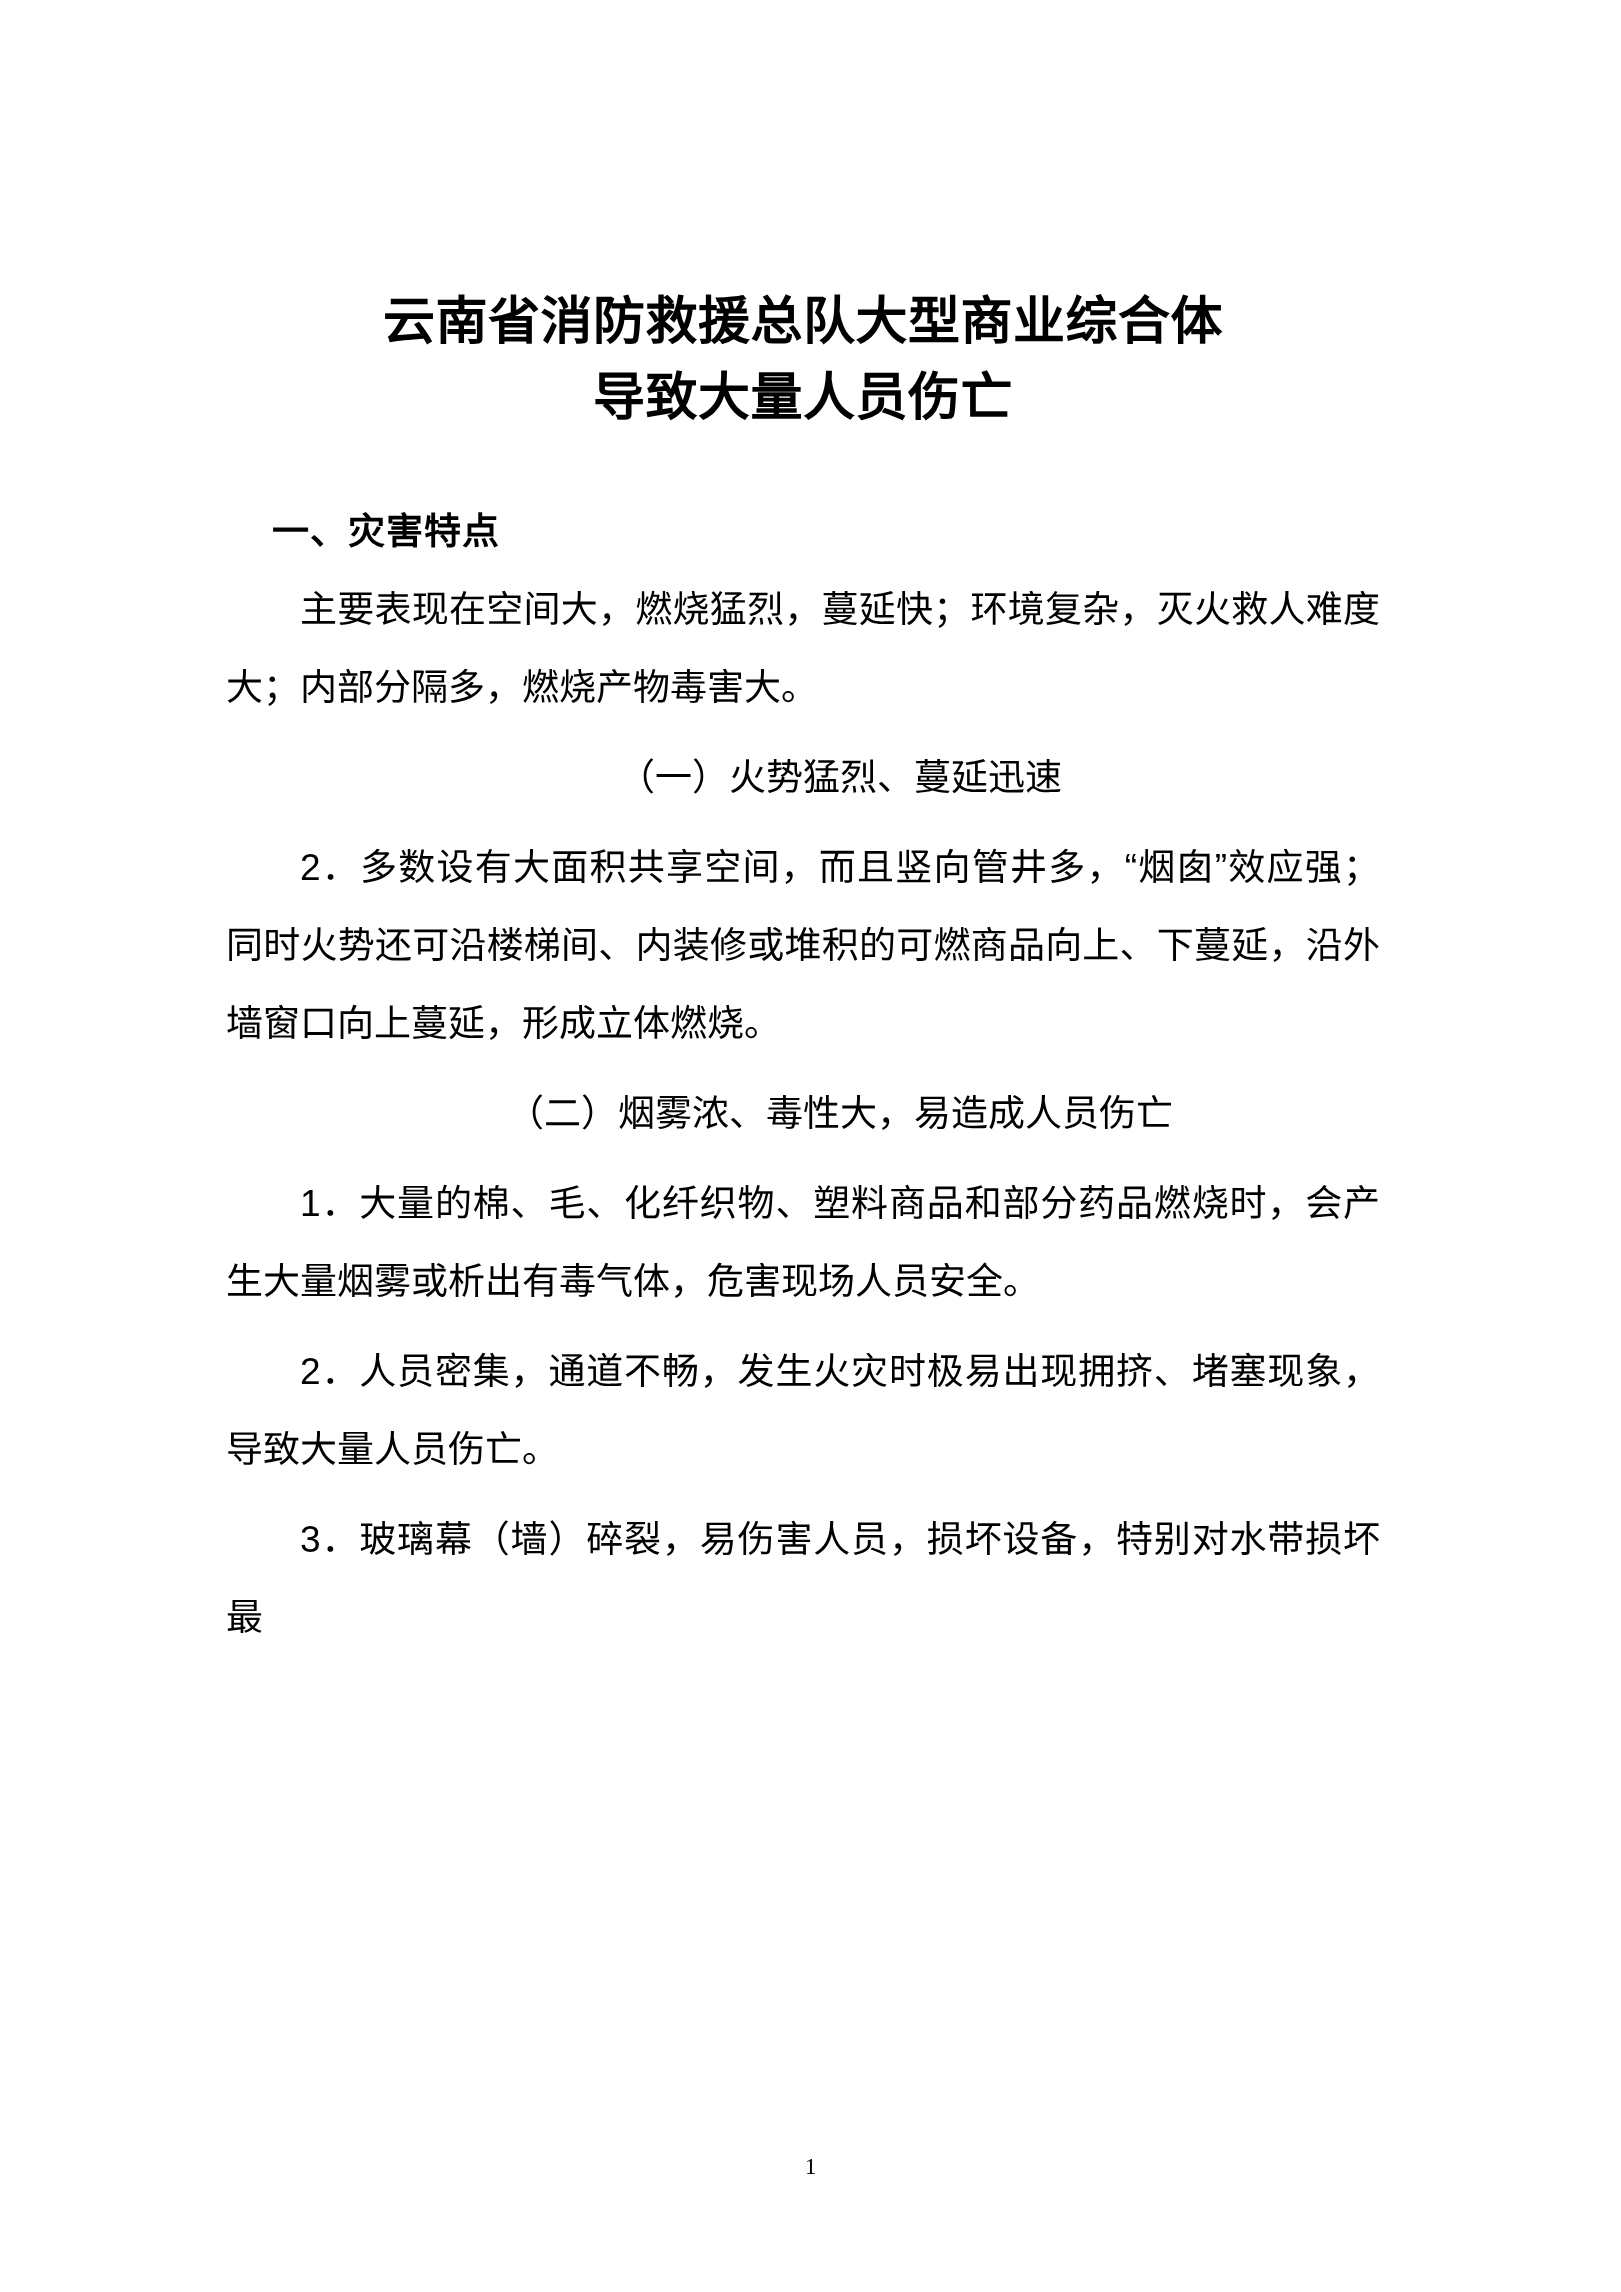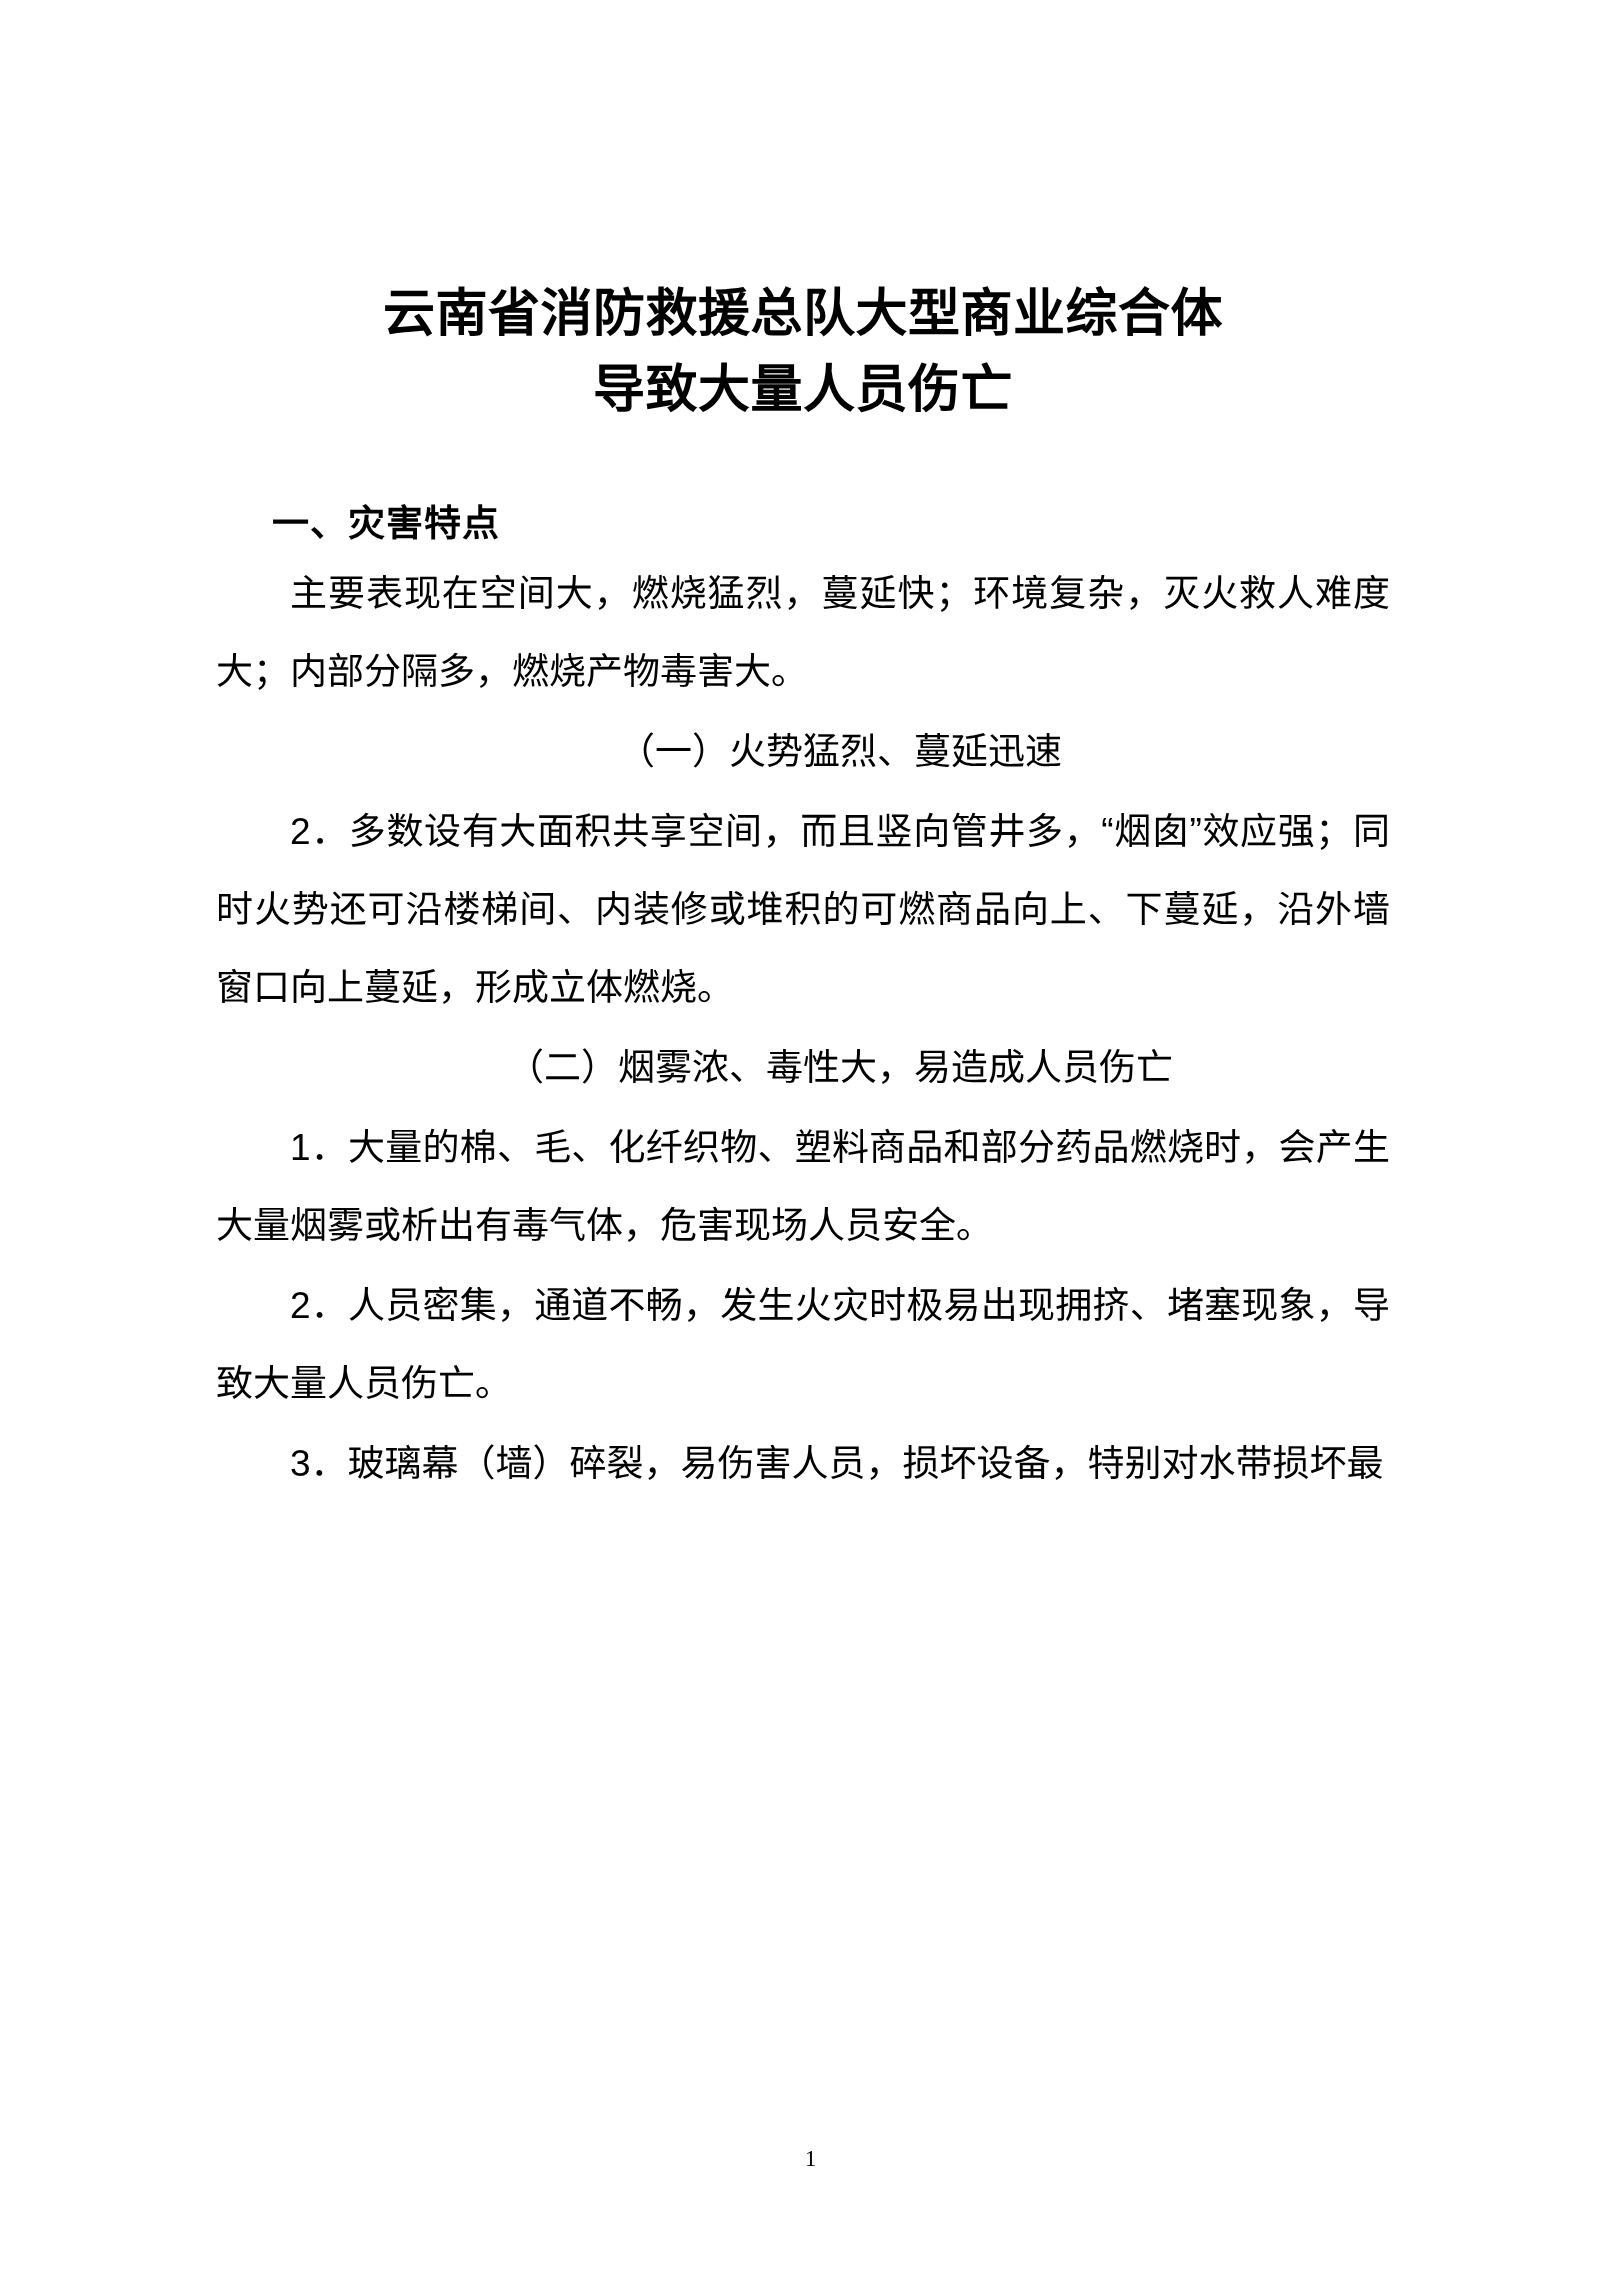--- a/index.html
+++ b/index.html
@@ -12,21 +12,21 @@
     width: 1621px;
     height: 2293px;
     position: relative;
     font-family: "Liberation Sans", "DejaVu Sans", sans-serif;
     color: #000000;
     overflow: hidden;
   }
 
   .page {
     position: absolute;
-    top: 8px;
+    top: 16px;
     left: 0;
     width: 1621px;
     height: 1646px;
     background: #ffffff;
     box-sizing: border-box;
   }
 
   
   .content {
     position: absolute;
@@ -56,21 +56,21 @@
     padding-top: 65px;
     text-indent: 54px;
     font-family: "Liberation Serif", "DejaVu Serif", serif;
     font-weight: 700;
     font-size: 37px;
     line-height: 55px;
     letter-spacing: 1px;
   }
 
   p.body-par {
-    margin: 2px;
+    margin: 12px;
     font-size: 37px;
     line-height: 78px;
     text-indent: 74px;
     text-align: justify;
     text-justify: inter-ideograph;
     letter-spacing: 0px;
     word-break: break-all;
   }
 
   p.sub-heading {

